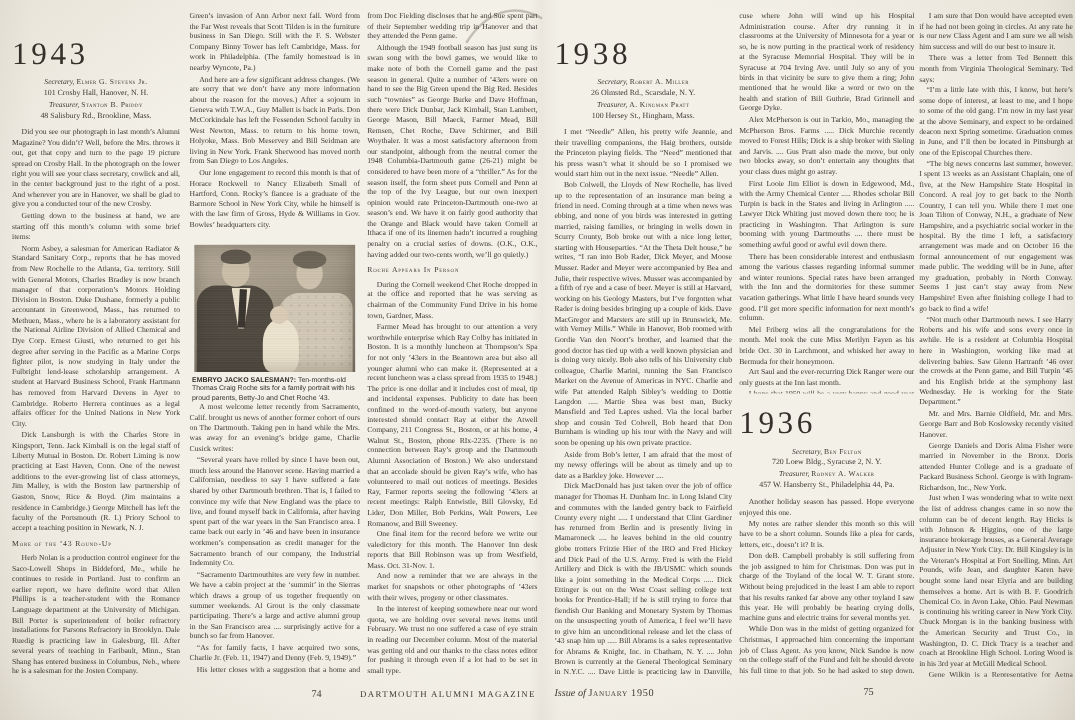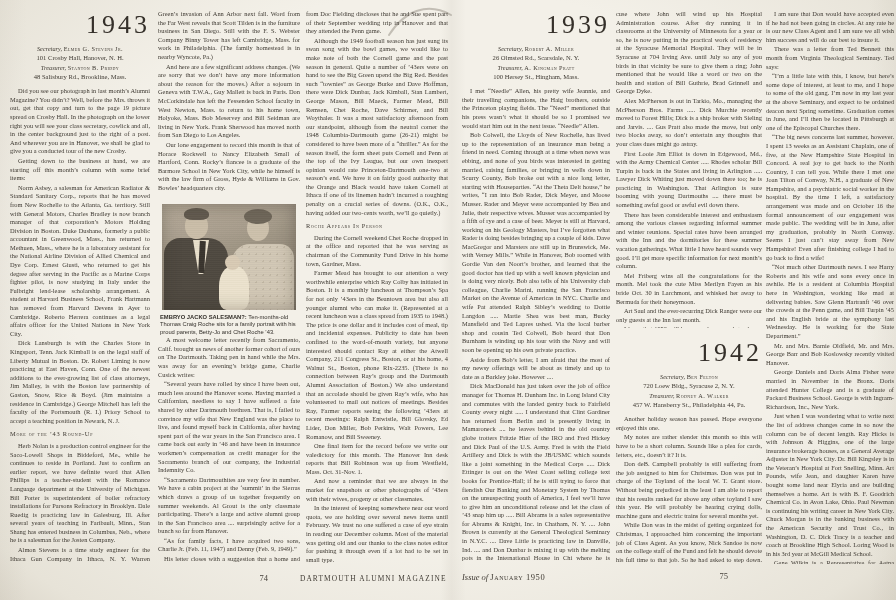--- a/index.html
+++ b/index.html
@@ -9,22 +9,22 @@
   .spread::before{content:"";position:absolute;inset:0;pointer-events:none;
     background:linear-gradient(90deg, rgba(120,110,95,.05) 0, rgba(0,0,0,0) 3%, rgba(0,0,0,0) 49.2%,
     rgba(120,110,95,.07) 50.4%, rgba(0,0,0,0) 52%, rgba(0,0,0,0) 97%, rgba(120,110,95,.06) 100%);}
   .col{position:absolute;top:10px;height:554px;overflow:hidden;}
   #lc1{left:10px;width:140px;}
   #lc2{left:158px;width:142px;}
   #lc3{left:306px;width:142px;}
   #rc1{left:462px;width:148px;}
   #rc2{left:616px;width:146px;}
   #rc3{left:766px;width:128px;}
-  .year{font:400 26px/30px "Liberation Serif",serif;text-align:right;letter-spacing:3px;
-    color:#35302a;margin:0 0 5px;}
+  .year{font:400 26px/30px "Liberation Serif",serif;text-align:left;letter-spacing:3px;
+    color:#35302a;margin:20px 0 5px;}
   .year-mid{margin-top:10px;}
   .officers{text-align:center;color:#3f3a33;margin-bottom:6px;}
   .offline{font-size:6.3px;line-height:8.5px;}
   .role{font-style:italic;}
   .oname{font-variant:small-caps;letter-spacing:.4px;}
   .oaddr{font-size:6.6px;line-height:8.6px;margin-bottom:2px;}
   .paras p.para{margin:0 0 1px;font-size:6.4px;line-height:8.6px;color:#3f3a33;
     text-align:justify;}
   p.s-indent{text-indent:8px;}
   p.s-plain{text-indent:0;}
@@ -143,21 +143,21 @@
         <p class="para s-heading">Roche Appears In Person</p>
         <p class="para s-indent">During the Cornell weekend Chet Roche dropped in at the office and reported that he was serving as chairman of the Community Fund Drive in his home town, Gardner, Mass.</p>
         <p class="para s-indent">Farmer Mead has brought to our attention a very worthwhile enterprise which Ray Colby has initiated in Boston. It is a monthly luncheon at Thompson’s Spa for not only ’43ers in the Beantown area but also all younger alumni who can make it. (Represented at a recent luncheon was a class spread from 1935 to 1948.) The price is one dollar and it includes cost of meal, tip and incidental expenses. Publicity to date has been confined to the word-of-mouth variety, but anyone interested should contact Ray at either the Atwell Company, 211 Congress St., Boston, or at his home, 4 Walnut St., Boston, phone RIx-2235. (There is no connection between Ray’s group and the Dartmouth Alumni Association of Boston.) We also understand that an accolade should be given Ray’s wife, who has volunteered to mail out notices of meetings. Besides Ray, Farmer reports seeing the following ’43ers at recent meetings: Ralph Entwistle, Bill Glovsky, Ed Lider, Don Miller, Bob Perkins, Walt Powers, Lee Romanow, and Bill Sweeney.</p>
         <p class="para s-indent">One final item for the record before we write our valedictory for this month. The Hanover Inn desk reports that Bill Robinson was up from Westfield, Mass. Oct. 31-Nov. 1.</p>
         <p class="para s-indent">And now a reminder that we are always in the market for snapshots or other photographs of ’43ers with their wives, progeny or other classmates.</p>
         <p class="para s-indent">In the interest of keeping somewhere near our word quota, we are holding over several news items until February. We trust no one suffered a case of eye strain in reading our December column. Most of the material was getting old and our thanks to the class notes editor for pushing it through even if a lot had to be set in small type.</p>
       </div>
   </div>
 
   <div class="col" id="rc1">
-    <div class="year">1939</div>
+    <div class="year">1938</div>
     <div class="officers">
       <div class="offline">
         <span class="role">Secretary,</span>
         <span class="oname">Robert A. Miller</span>
       </div>
       <div class="oaddr">26 Olmsted Rd., Scarsdale, N. Y.</div>
       <div class="offline">
         <span class="role">Treasurer,</span>
         <span class="oname">A. Kingman Pratt</span>
       </div>
@@ -174,21 +174,21 @@
   <div class="col" id="rc2">
     <div class="paras" style="height:318px;overflow:hidden;">
         <p class="para s-plain">cuse where John will wind up his Hospital Administration course. After dry running it in classrooms at the University of Minnesota for a year or so, he is now putting in the practical work of residency at the Syracuse Memorial Hospital. They will be in Syracuse at 704 Irving Ave. until July so any of you birds in that vicinity be sure to give them a ring; John mentioned that he would like a word or two on the health and station of Bill Guthrie, Brad Grinnell and George Dyke.</p>
         <p class="para s-indent">Alex McPherson is out in Tarkio, Mo., managing the McPherson Bros. Farms ..... Dick Murchie recently moved to Forest Hills; Dick is a ship broker with Sieling and Jarvis. .... Gus Pratt also made the move, but only two blocks away, so don’t entertain any thoughts that your class dues might go astray.</p>
         <p class="para s-indent">First Looie Jim Elliot is down in Edgewood, Md., with the Army Chemical Center ..... Rhodes scholar Bill Turpin is back in the States and living in Arlington ..... Lawyer Dick Whiting just moved down there too; he is practicing in Washington. That Arlington is sure booming with young Dartmouths .... there must be something awful good or awful evil down there.</p>
         <p class="para s-indent">There has been considerable interest and enthusiasm among the various classes regarding informal summer and winter reunions. Special rates have been arranged with the Inn and the dormitories for these summer vacation gatherings. What little I have heard sounds very good. I’ll get more specific information for next month’s column.</p>
         <p class="para s-indent">Mel Friberg wins all the congratulations for the month. Mel took the cute Miss Merilyn Fayen as his bride Oct. 30 in Larchmont, and whisked her away to Bermuda for their honeymoon.</p>
         <p class="para s-indent">Art Saul and the ever-recurring Dick Ranger were our only guests at the Inn last month.</p>
         <p class="para s-indent">I hope that 1950 will be a very happy and good year for all of you.</p>
       </div>
-    <div class="year year-mid">1942</div>
+    <div class="year year-mid">1936</div>
     <div class="officers">
       <div class="offline">
         <span class="role">Secretary,</span>
         <span class="oname">Ben Felton</span>
       </div>
       <div class="oaddr">720 Loew Bldg., Syracuse 2, N. Y.</div>
       <div class="offline">
         <span class="role">Treasurer,</span>
         <span class="oname">Rodney A. Walker</span>
       </div>

